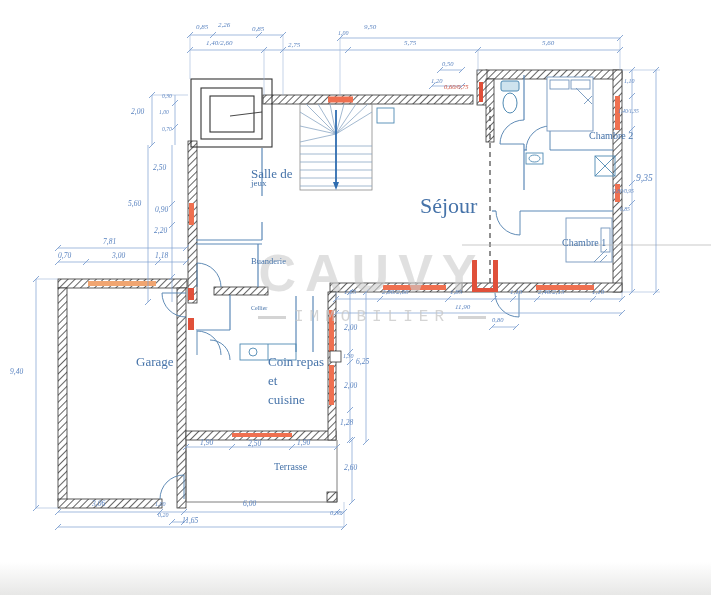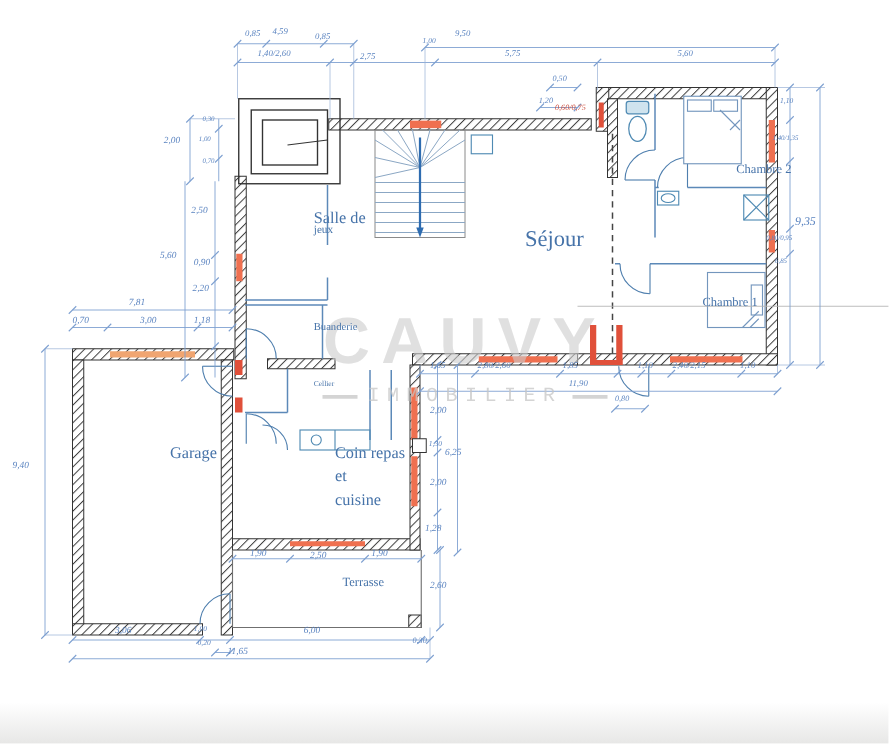--- a/index.html
+++ b/index.html
@@ -314,35 +314,35 @@
   </g>
 </svg>
 
 <div class="wm">CAUVY</div>
 <div class="wm-sub">
   <span class="wm-dash"></span>
   <span class="txt">IMMOBILIER</span>
   <span class="wm-dash"></span>
 </div>
 
-<div class="room" style="left:372px;top:181px;font-size:18px">Séjour</div>
+<div class="room" style="left:372px;top:193px;font-size:22px">Séjour</div>
 <div class="room" style="left:88px;top:355px;font-size:13px">Garage</div>
 <div class="room" style="left:541px;top:130px;font-size:10px">Chambre 2</div>
 <div class="room" style="left:514px;top:237px;font-size:10px">Chambre 1</div>
 <div class="room" style="left:203px;top:167px;font-size:13px">Salle de</div>
 <div class="room" style="left:203px;top:178px;font-size:9px">jeux</div>
 <div class="room" style="left:203px;top:257px;font-size:8.5px">Buanderie</div>
 <div class="room" style="left:203px;top:305px;font-size:6px">Cellier</div>
 <div class="room" style="left:220px;top:355px;font-size:13px">Coin repas</div>
 <div class="room" style="left:220px;top:374px;font-size:13px">et</div>
 <div class="room" style="left:220px;top:393px;font-size:13px">cuisine</div>
 <div class="room" style="left:226px;top:461px;font-size:10px">Terrasse</div>
 
 <div class="dim" style="left:196px;top:24px">0,85</div>
-<div class="dim" style="left:218px;top:22px">4,59</div>
+<div class="dim" style="left:218px;top:22px">2,26</div>
 <div class="dim" style="left:252px;top:26px">0,85</div>
 <div class="dim" style="left:206px;top:40px">1,40/2,60</div>
 <div class="dim" style="left:288px;top:42px">2,75</div>
 <div class="dim fs6" style="left:338px;top:30px">1,00</div>
 <div class="dim" style="left:364px;top:24px">9,50</div>
 <div class="dim" style="left:404px;top:40px">5,75</div>
 <div class="dim" style="left:542px;top:40px">5,60</div>
 <div class="dim fs65" style="left:442px;top:61px">0,50</div>
 <div class="dim fs65" style="left:431px;top:78px">1,20</div>
 <div class="dim fs65 red" style="left:444px;top:84px">0,60/0,75</div>

